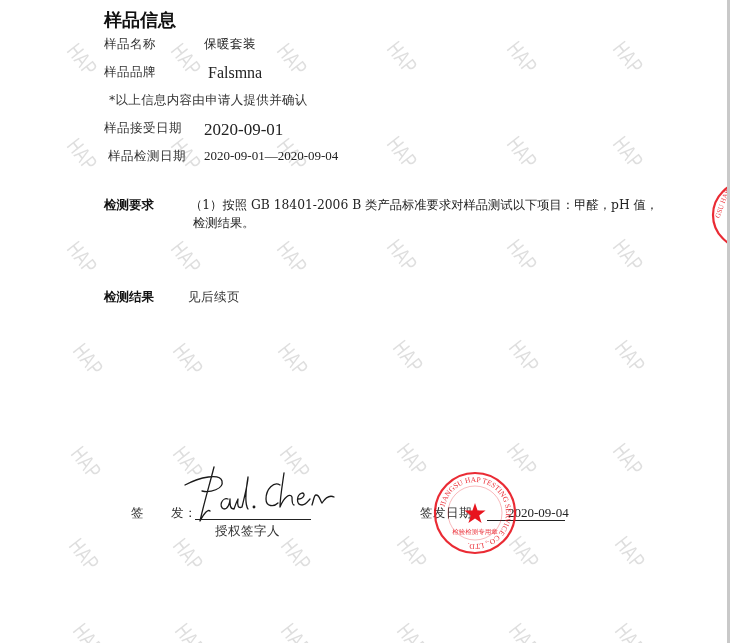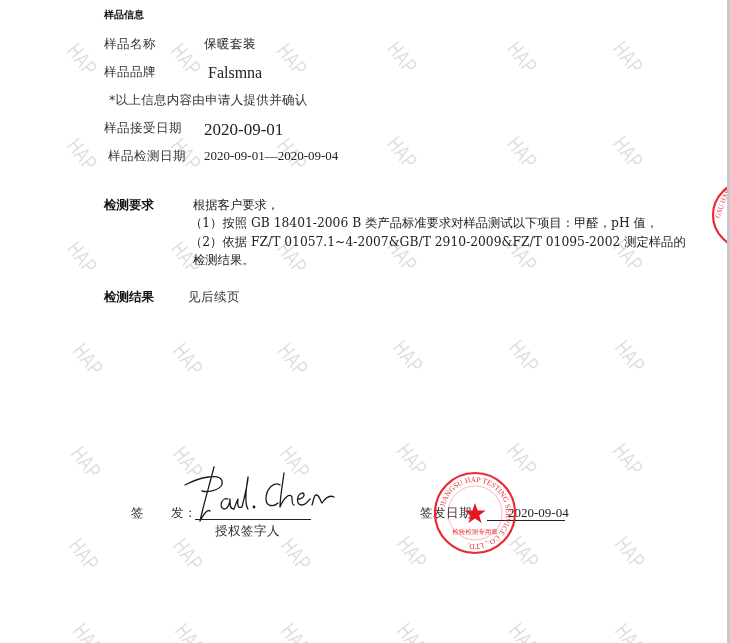--- a/index.html
+++ b/index.html
@@ -13,21 +13,21 @@
   .gutter { position: absolute; left: 727px; top: 0; width: 3px; height: 643px; background: #c9c9c9; }
 
   .wm {
     position: absolute; font-family: "Liberation Sans", "DejaVu Sans", sans-serif;
     font-size: 22px; color: rgba(160,160,160,0.35); letter-spacing: 1px;
     transform: translate(-50%,-50%) rotate(52deg) scaleX(0.7);
     white-space: nowrap; pointer-events: none; font-weight: normal;
   }
 
   .abs { position: absolute; white-space: nowrap; }
-  .hdr { font-weight: bold; font-size: 10px; color: #111; font-family: "DejaVu Sans", sans-serif; }
+  .hdr { font-weight: bold; font-size: 18px; color: #111; font-family: "DejaVu Sans", sans-serif; }
   .lbl { font-size: 12.5px; color: #333; font-family: "DejaVu Sans", sans-serif; letter-spacing: 0.5px; }
   .val { font-size: 12.5px; color: #222; margin-left: 11px; }
   .val.cjk { font-family: "DejaVu Sans", sans-serif; letter-spacing: 0.5px; }
   .bold-lbl { font-weight: bold; font-size: 12.5px; color: #111; font-family: "DejaVu Sans", sans-serif; }
   .req { position: absolute; left: 193px; top: 196px; width: 470px; font-size: 12.3px; line-height: 18.3px; color: #222; font-family: "DejaVu Serif", serif; }
   .req div { white-space: nowrap; }
   .req .ind { margin-left: -3px; }
 
   .sig-underline { position: absolute; left: 195px; top: 519px; width: 116px; height: 1px; background: #222; }
   .date-underline { position: absolute; left: 487px; top: 520px; width: 78px; height: 1px; background: #222; }
@@ -110,23 +110,21 @@
     <span class="abs lbl" style="left:104px;top:120px">样品接受日期</span>
     <span class="abs val" style="left:193px;top:120px;font-size:17px">2020-09-01</span>
 
     <span class="abs lbl" style="left:108px;top:148px">样品检测日期</span>
     <span class="abs val" style="left:193px;top:148px;font-size:13px">2020-09-01—2020-09-04</span>
   </div>
 
   <div>
     <span class="abs bold-lbl" style="left:104px;top:197px">检测要求</span>
     <div class="req">
-      <div>根据客户要求，</div>
       <div class="ind">（1）按照 GB 18401-2006 B 类产品标准要求对样品测试以下项目：甲醛，pH 值，</div>
-      <div class="ind">（2）依据 FZ/T 01057.1~4-2007&amp;GB/T 2910-2009&amp;FZ/T 01095-2002 测定样品的</div>
       <div>检测结果。</div>
     </div>
   </div>
 
   <div>
     <span class="abs bold-lbl" style="left:104px;top:289px">检测结果</span>
     <span class="abs lbl" style="left:188px;top:289px">见后续页</span>
   </div>
 
   <div>

